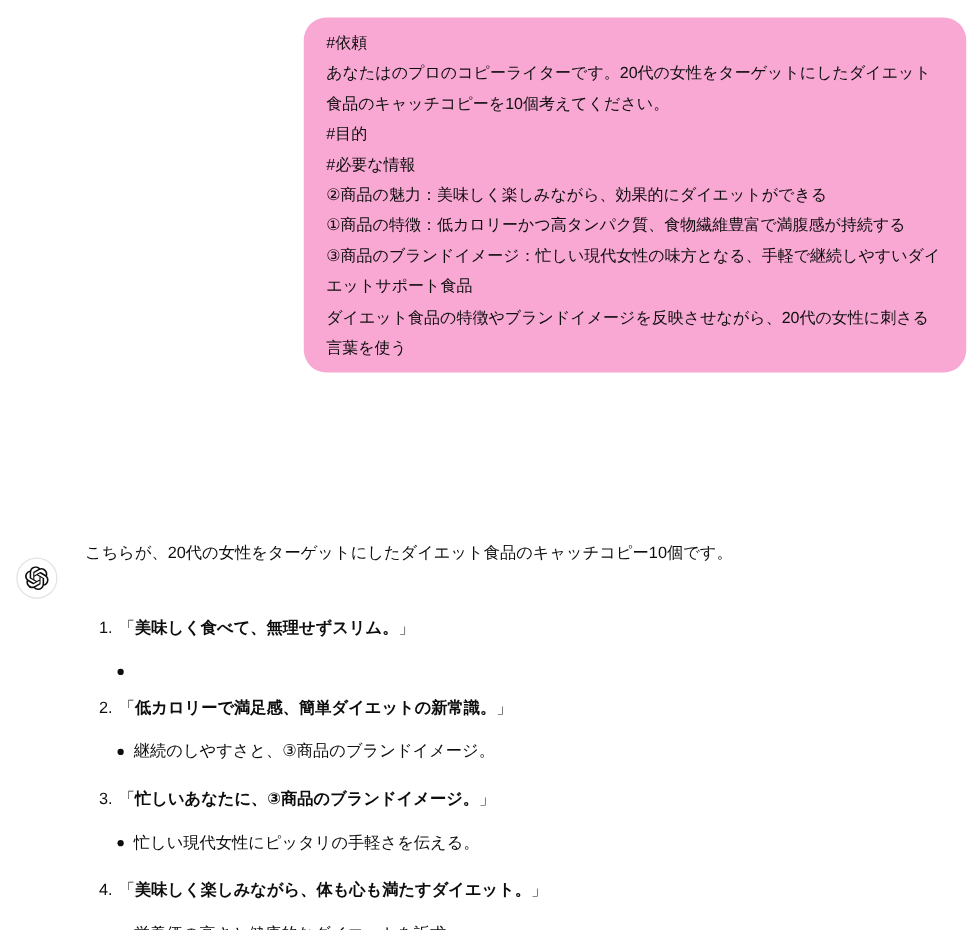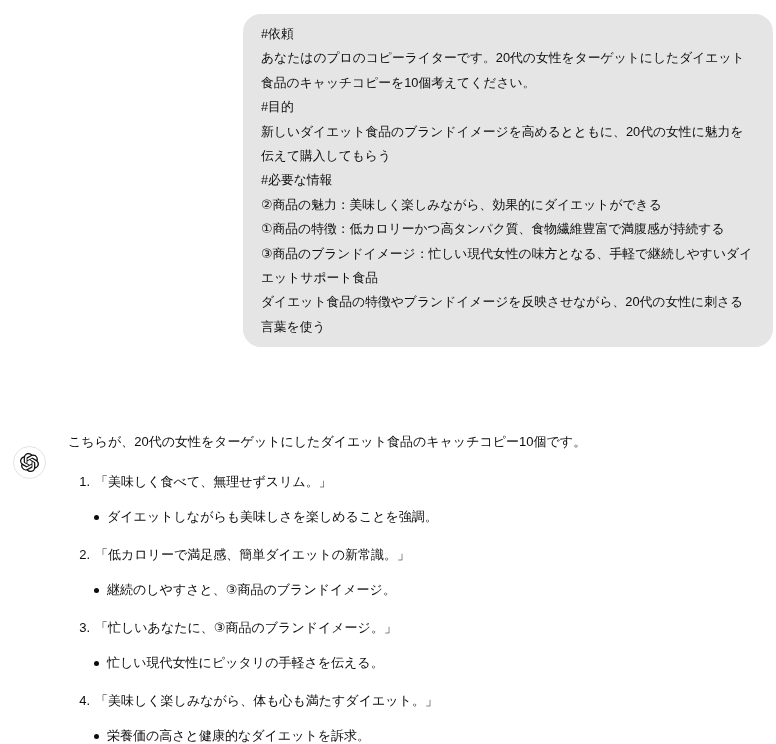--- a/index.html
+++ b/index.html
@@ -8,21 +8,21 @@
     background: #ffffff;
     font-family: "Liberation Sans", "DejaVu Sans", sans-serif;
     color: #0d0d0d;
     overflow: hidden;
     position: relative;
   }
   .user-bubble {
     position: absolute;
     left: 243px; top: 14px;
     width: 530px;
-    background: #e5e5e5;
+    background: #f9a8d4;
     border-radius: 18px;
     padding: 8px 18px;
     font-size: 12.8px;
     line-height: 24.4px;
     color: #0d0d0d;
   }
   .user-line { white-space: normal; word-break: break-all; }
   .assistant-avatar {
     position: absolute;
     left: 13px; top: 446px;
@@ -34,41 +34,40 @@
   }
   .assistant-avatar svg { width: 19px; height: 19px; display: block; }
   .assistant-body {
     position: absolute;
     left: 68px; top: 430px;
     width: 692px;
     font-size: 13px;
     line-height: 24px;
     color: #0d0d0d;
   }
-  .intro { margin-bottom: 16px; }
+  .intro { margin-bottom: 36px; }
   .catch-row { display: flex; margin-bottom: 11px; align-items: flex-start; }
   .item-num { width: 22px; flex: none; text-align: right; margin-right: 5px; }
-  .catch-text { font-weight: 400; }
+  .catch-text { font-weight: 700; }
   .quote-mark { font-weight: 400; }
   .note-row { display: flex; margin-bottom: 14px; padding-left: 26px; align-items: flex-start; }
   .bullet-dot {
     width: 5px; height: 5px; flex: none;
     border-radius: 50%;
     background: #0d0d0d;
     margin: 10px 8px 0 0;
   }
 </style>
 </head>
 <body>
 
 <div class="user-bubble">
   <div class="user-line">#依頼</div>
   <div class="user-line">あなたはのプロのコピーライターです。20代の女性をターゲットにしたダイエット食品のキャッチコピーを10個考えてください。</div>
   <div class="user-line">#目的</div>
-  <div class="user-line">新しいダイエット食品のブランドイメージを高めるとともに、20代の女性に魅力を伝えて購入してもらう</div>
   <div class="user-line">#必要な情報</div>
   <div class="user-line">②商品の魅力：美味しく楽しみながら、効果的にダイエットができる</div>
   <div class="user-line">①商品の特徴：低カロリーかつ高タンパク質、食物繊維豊富で満腹感が持続する</div>
   <div class="user-line">③商品のブランドイメージ：忙しい現代女性の味方となる、手軽で継続しやすいダイエットサポート食品</div>
   <div class="user-line">ダイエット食品の特徴やブランドイメージを反映させながら、20代の女性に刺さる言葉を使う</div>
 </div>
 
 <div class="assistant-avatar">
   <span>
     <svg viewBox="0 0 24 24" fill="#0d0d0d" xmlns="http://www.w3.org/2000/svg">
@@ -79,21 +78,20 @@
 
 <div class="assistant-body">
   <div class="intro">こちらが、20代の女性をターゲットにしたダイエット食品のキャッチコピー10個です。</div>
 
   <div class="catch-row">
     <span class="item-num">1.</span>
     <span><span class="quote-mark">「</span><span class="catch-text">美味しく食べて、無理せずスリム。</span><span class="quote-mark">」</span></span>
   </div>
   <div class="note-row">
     <span class="bullet-dot"></span>
-    <span>ダイエットしながらも美味しさを楽しめることを強調。</span>
   </div>
 
   <div class="catch-row">
     <span class="item-num">2.</span>
     <span><span class="quote-mark">「</span><span class="catch-text">低カロリーで満足感、簡単ダイエットの新常識。</span><span class="quote-mark">」</span></span>
   </div>
   <div class="note-row">
     <span class="bullet-dot"></span>
     <span>継続のしやすさと、③商品のブランドイメージ。</span>
   </div>

